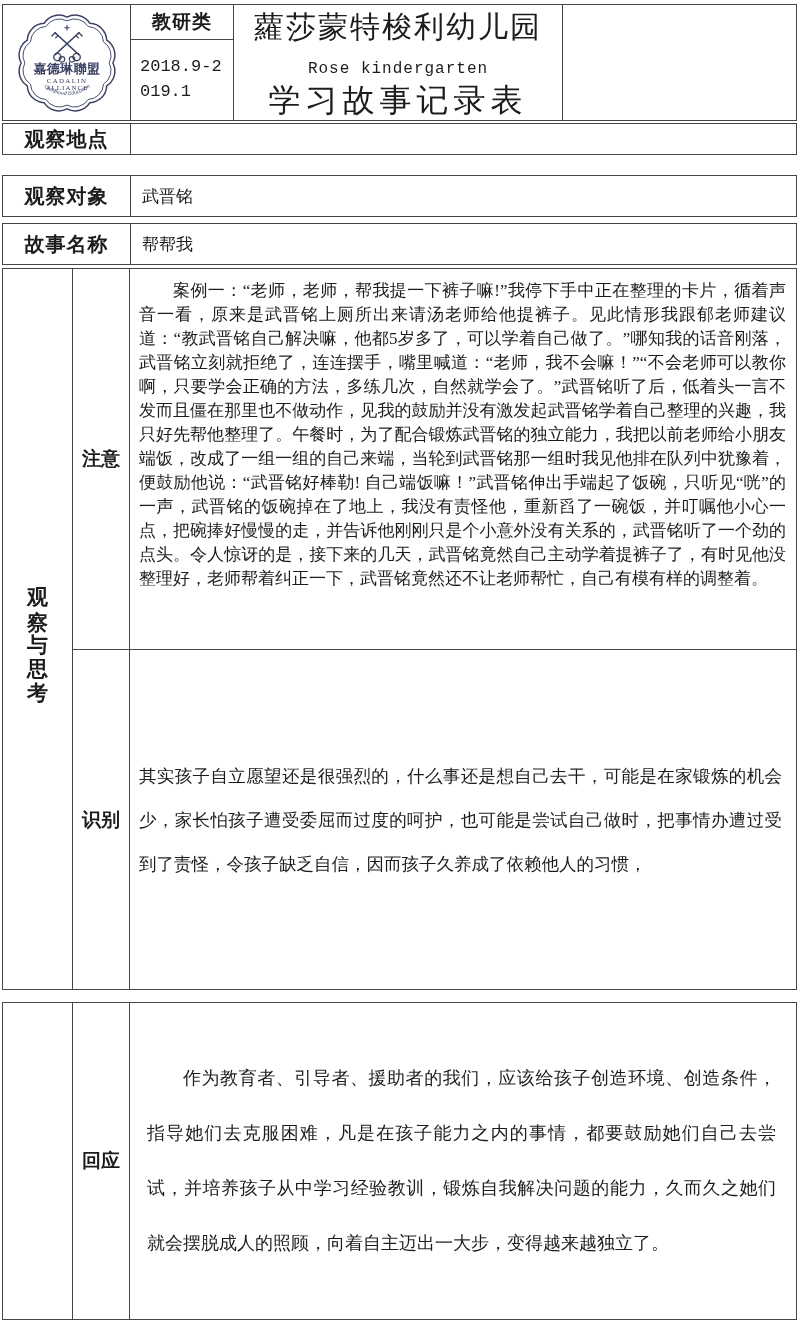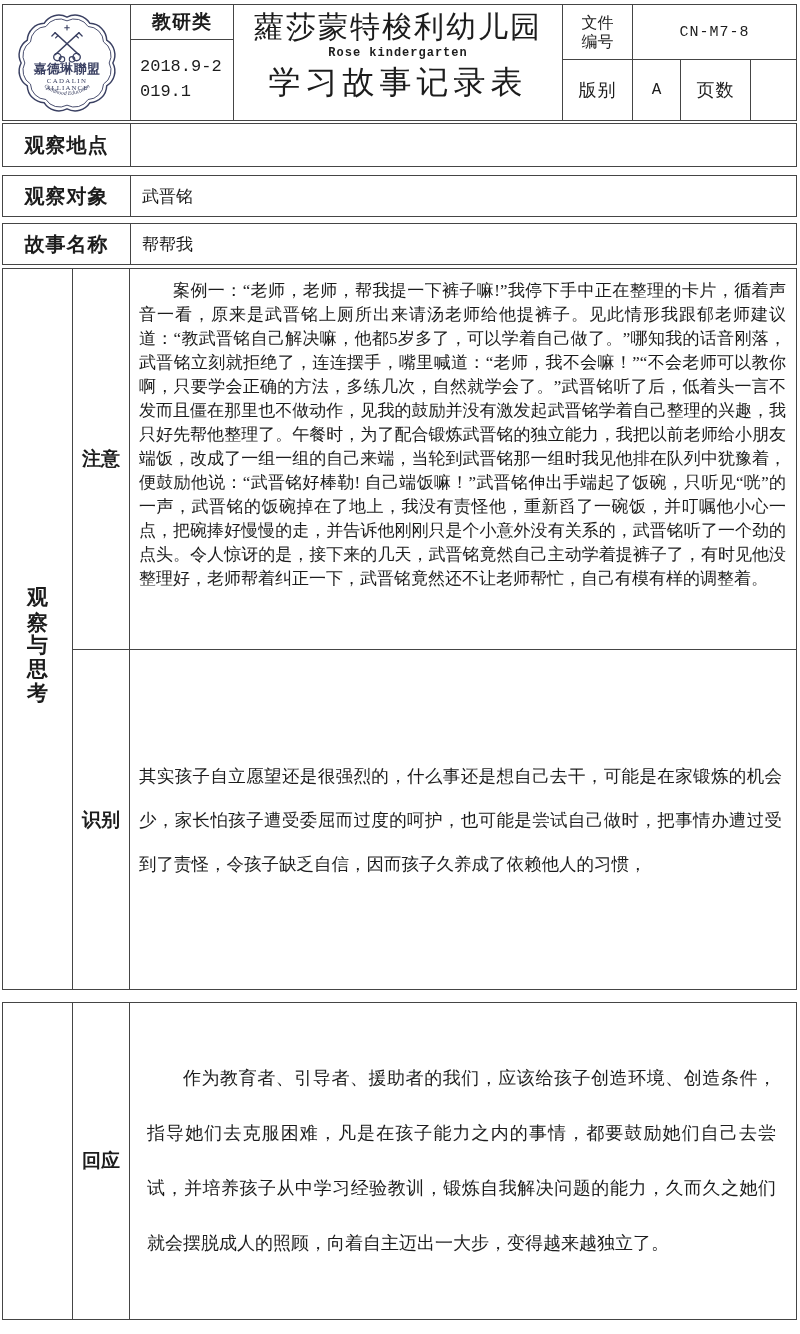--- a/index.html
+++ b/index.html
@@ -22,36 +22,36 @@
 
   
   #header{top:4px;height:117px;display:flex;}
   .cell-logo{width:128px;}
   .cell-cat{width:103px;display:flex;flex-direction:column;}
   .cat-top{height:35px;font-size:19px;font-weight:bold;letter-spacing:1px;}
   .cat-dates{flex:1;padding:4px 4px 4px 9px;display:flex;align-items:center;
     font-size:17px;line-height:1.45;word-break:break-all;}
   .cell-title{width:329px;text-align:center;padding-top:5px;}
   .title-zh{font-size:30px;font-weight:400;letter-spacing:2px;line-height:1.15;}
-  .title-en{font-size:12px;margin-top:1px;letter-spacing:1px;font-weight:bold;}
+  .title-en{font-size:16px;margin-top:15px;letter-spacing:1px;}
   .title-form{font-size:32px;letter-spacing:5px;margin-top:1px;font-weight:500;}
   .cell-right{flex:1;display:flex;flex-direction:column;}
   .hr1{height:55px;display:flex;}
   .doc-label{width:70px;font-size:16px;line-height:1.2;text-align:center;}
   .doc-label span{display:inline-block;width:34px;}
   .doc-no{flex:1;font-size:15px;letter-spacing:1px;}
   .hr2{flex:1;display:flex;}
   .ver-label{width:70px;font-size:18px;letter-spacing:1px;}
   .ver-val{width:48px;font-size:16px;}
   .pages-label{width:70px;font-size:18px;letter-spacing:1px;}
   .pages-val{flex:1;font-size:16px;}
 
   
   .inforow{display:flex;}
-  #row-place{top:123px;height:44px;}
+  #row-place{top:123px;height:32px;}
   #row-subject{top:175px;height:42px;}
   #row-story{top:223px;height:42px;}
   .info-label{width:128px;font-size:20px;font-weight:bold;letter-spacing:1px;}
   .info-value{flex:1;display:flex;align-items:center;padding-left:11px;}
   .v-large{font-size:20px;}
   .v-normal{font-size:17px;}
 
   
   #obs{top:268px;height:722px;display:flex;}
   .obs-col1{width:70px;}
@@ -115,34 +115,20 @@
       <div class="cat-top cc bb">教研类</div>
       <div class="cat-dates mono">2018.9-2019.1</div>
     </div>
 
     <div class="cell-title br">
       <div class="title-zh">蘿莎蒙特梭利幼儿园</div>
       <div class="title-en mono">Rose kindergarten</div>
       <div class="title-form">学习故事记录表</div>
     </div>
 
-    <div class="cell-right">
-      <div class="hr1 bb">
-        <div class="doc-label cc br">
-          <span>文件编号</span>
-        </div>
-        <div class="doc-no cc mono">CN-M7-8</div>
-      </div>
-      <div class="hr2">
-        <div class="ver-label cc br">版别</div>
-        <div class="ver-val cc br mono">A</div>
-        <div class="pages-label cc br">页数</div>
-        <div class="pages-val cc"></div>
-      </div>
-    </div>
   </div>
 
   <div class="tbl inforow" id="row-place">
     <div class="info-label cc br">观察地点</div>
   </div>
 
   <div class="tbl inforow" id="row-subject">
     <div class="info-label cc br">观察对象</div>
     <div class="info-value v-normal">武晋铭</div>
   </div>

